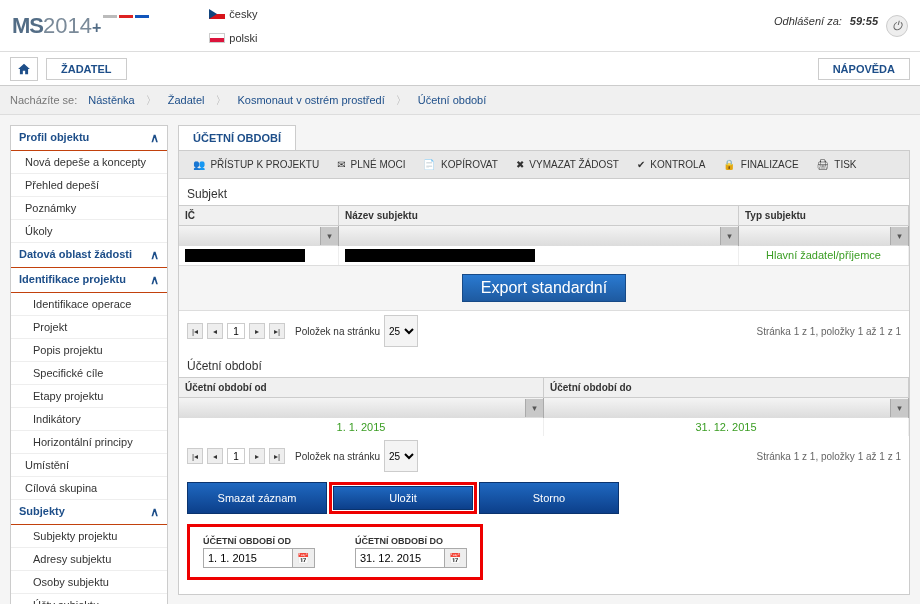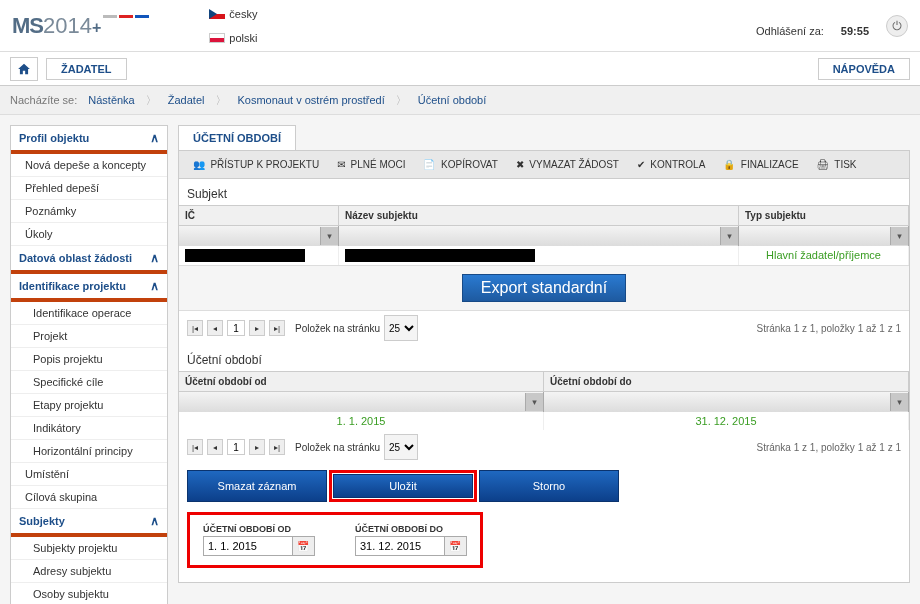--- a/index.html
+++ b/index.html
@@ -10,33 +10,33 @@
 .logo .year { color: #7a8a99; font-weight: normal; }
 .logo .plus { color: #536d86; font-weight: bold; font-size: 16px; vertical-align: super; }
 .logo-bars { display: flex; gap: 2px; margin-top: 2px; margin-left: 2px; }
 .logo-bar { width: 14px; height: 3px; }
 .lang { margin-left: 60px; display: flex; gap: 12px; font-size: 11px; flex-direction: column; }
 .lang span { display: flex; align-items: center; gap: 4px; cursor: pointer; }
 .flag { width: 16px; height: 10px; display: inline-block; }
 .flag-cz { background: linear-gradient(to bottom, #fff 50%, #d7141a 50%); position: relative; }
 .flag-cz::before { content:""; position:absolute; left:0; top:0; border-left:8px solid #11457e; border-top:5px solid transparent; border-bottom:5px solid transparent; }
 .flag-pl { background: linear-gradient(to bottom, #fff 50%, #dc143c 50%); border:1px solid #ccc; }
-.logout { margin-left: auto; font-size: 11px; display: flex; align-items: flex-end; gap: 17px; }
+.logout { margin-left: auto; font-size: 11px; display: flex; align-items: flex-start; gap: 8px; font-style: italic; }
 .logout b { font-weight: bold; }
 .power-btn { width: 22px; height: 22px; border-radius: 50%; background: #eee; border: 1px solid #ccc; display: flex; align-items: center; justify-content: center; color: #666; cursor: pointer; font-size: 12px; }
 .toolbar { background: #fff; border-bottom: 1px solid #ccc; height: 34px; display: flex; align-items: center; padding: 0 10px; gap: 8px; }
 .home-btn { width: 28px; height: 24px; border: 1px solid #ccc; background: #fff; display: flex; align-items: center; justify-content: center; cursor: pointer; }
 .zadatel-btn { padding: 4px 14px; border: 1px solid #ccc; background: #fff; font-weight: bold; font-size: 11px; color: #1d4e89; cursor: pointer; }
 .napoveda-btn { margin-left: auto; padding: 4px 14px; border: 1px solid #ccc; background: #fff; font-weight: bold; font-size: 11px; color: #1d4e89; cursor: pointer; }
 .breadcrumb { background: #f0f0f0; border-bottom: 1px solid #ddd; padding: 5px 10px; font-size: 11px; color: #777; display: flex; align-items: center; gap: 4px; }
 .breadcrumb a { color: #1d4e89; text-decoration: none; padding: 2px 6px; border: 1px solid transparent; }
 .breadcrumb .sep { color: #aaa; }
 .main-wrap { display: flex; padding: 10px; gap: 10px; }
 .sidebar { width: 158px; background: #fff; border: 1px solid #ccc; }
-.side-header { display: flex; justify-content: space-between; align-items: center; padding: 5px 8px; font-weight: bold; color: #1d4e89; font-size: 11px; cursor: pointer; border-bottom: 4px solid #c2410c; }
+.side-header { display: flex; justify-content: space-between; align-items: flex-start; padding: 5px 8px; font-weight: bold; color: #1d4e89; font-size: 11px; cursor: pointer; border-bottom: 1px solid #c2410c; }
 .side-header .chev { font-size: 12px; }
 .side-item { padding: 5px 8px 5px 14px; font-size: 11px; color: #333; cursor: pointer; border-bottom: 1px solid #eee; }
 .side-item.sub { padding-left: 22px; }
 .content { flex: 1; display: flex; flex-direction: column; }
 .tab-row { display: flex; }
 .tab { background: #fff; border: 1px solid #ccc; border-bottom: none; padding: 6px 14px; font-weight: bold; font-size: 11px; color: #1d4e89; }
 .action-bar { background: #e8e8e8; border: 1px solid #ccc; display: flex; align-items: center; padding: 4px 6px; gap: 2px; font-size: 10px; }
 .action-item { display: flex; align-items: center; gap: 5px; padding: 4px 8px; cursor: pointer; color: #333; }
 .panel { background: #fff; border: 1px solid #ccc; border-top: none; padding-bottom: 10px; }
 .section-title { font-weight: normal; font-size: 12px; padding: 8px 8px 4px; }
@@ -49,21 +49,21 @@
 .funnel { width: 18px; height: 18px; background: #c8c8c8; display:flex; align-items:center; justify-content:center; font-size:9px; color:#555; border-left:1px solid #aaa; }
 .grid-row { display: flex; font-size: 11px; text-align: center; }
 .grid-cell { padding: 3px 6px; border-right: 1px solid #eee; }
 .black-block { background: #000; height: 13px; }
 .green-text { color: #3a9d23; }
 .export-row { text-align: center; padding: 8px; background: #f5f5f5; border-top:1px solid #ddd; border-bottom:1px solid #ddd; }
 .export-btn { background: linear-gradient(to bottom, #2a7ad1, #1e5aa0); color: #fff; border: 1px solid #174a87; padding: 4px 18px; font-size: 16px; cursor: pointer; }
 .pager { display: flex; align-items: center; gap: 4px; padding: 4px 8px; font-size: 10px; background: #fff; }
 .pager-btn { width: 16px; height: 16px; background: #eee; border: 1px solid #ccc; display:flex; align-items:center; justify-content:center; cursor:pointer; font-size:8px; }
 .pager-page { width: 18px; height: 16px; border: 1px solid #ccc; text-align: center; font-size: 10px; }
-.pager-select { height: 26px; font-size: 10px; border:1px solid #ccc; background:#f4f4f4; }
+.pager-select { height: 32px; font-size: 10px; border:1px solid #ccc; background:#f4f4f4; }
 .pager-info { margin-left: auto; color: #666; }
 .action-buttons { display: flex; gap: 2px; padding: 6px 8px; }
 .blue-btn { background: linear-gradient(to bottom, #1f68c0, #0c3f8a); color: #fff; border: 1px solid #0a336e; padding: 5px 0; width: 140px; text-align: center; font-size: 11px; cursor: pointer; }
 .red-highlight { border: 3px solid #e00; padding: 1px; }
 .form-row { display: flex; gap: 40px; padding: 8px 12px; }
 .form-group { display: flex; flex-direction: column; gap: 2px; }
 .form-label { font-size: 9px; font-weight: bold; color: #333; text-transform: uppercase; }
 .date-field { display: flex; }
 .date-input { width: 90px; border: 1px solid #aaa; padding: 3px 4px; font-size: 11px; background: #fff; }
 .date-btn { width: 22px; border: 1px solid #aaa; border-left: none; background: #eee; display:flex; align-items:center; justify-content:center; cursor:pointer; font-size:10px; }

